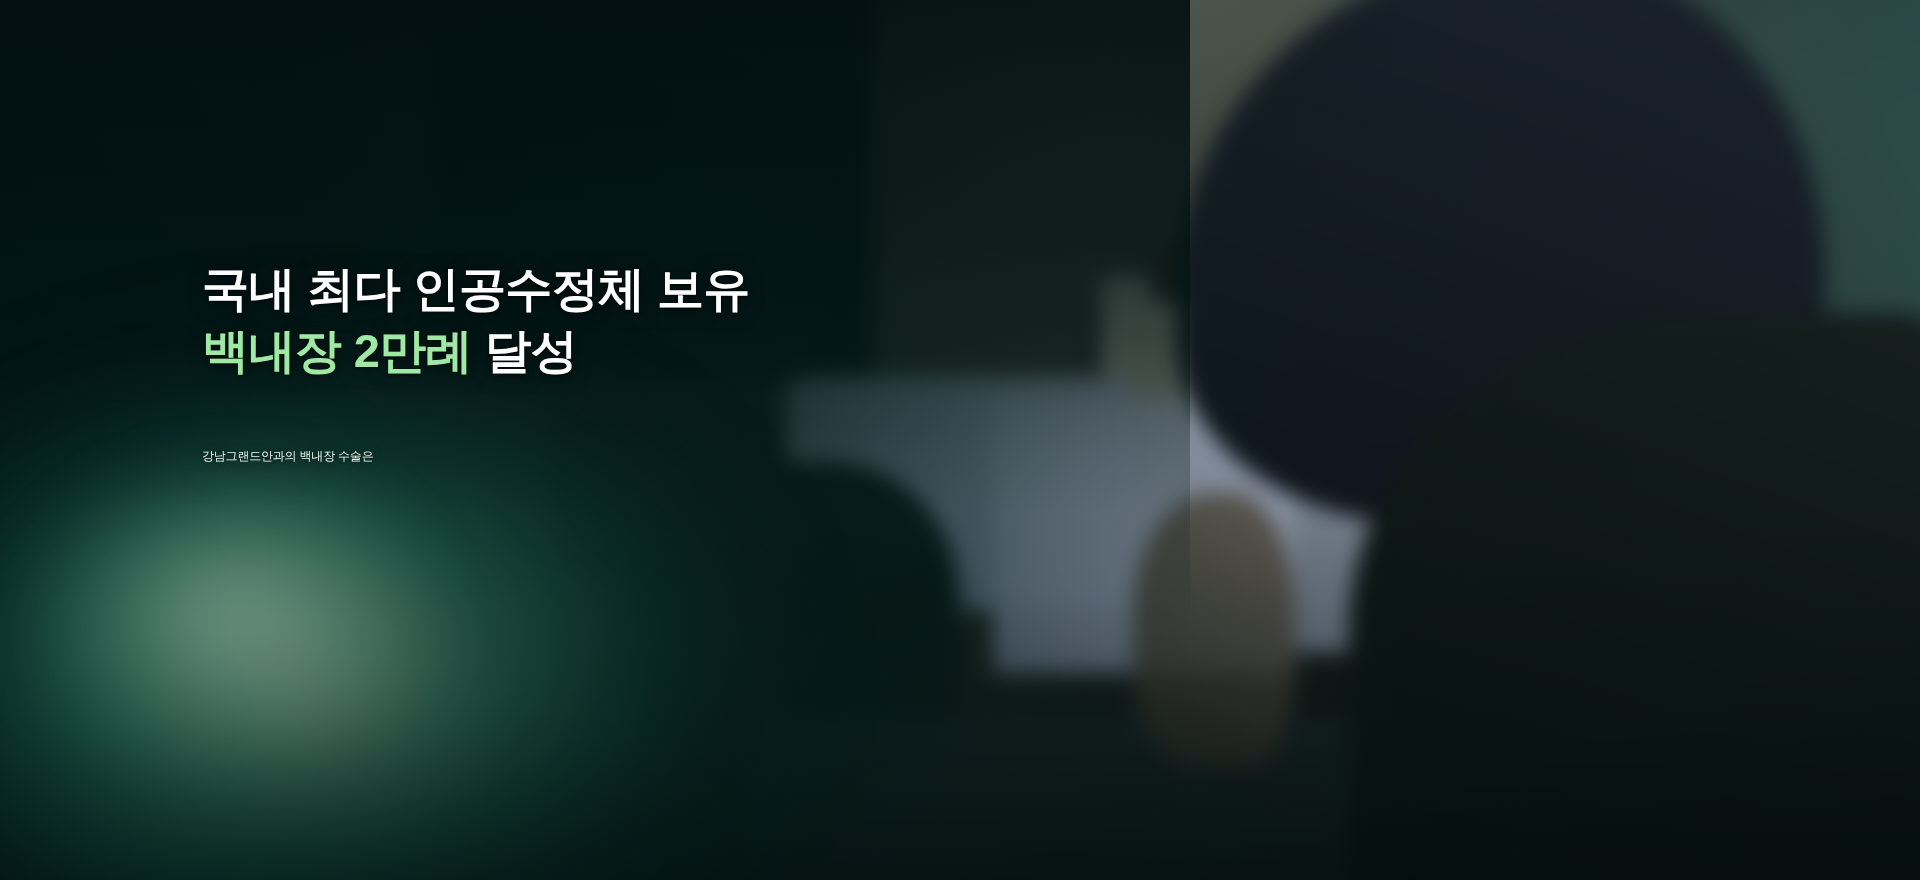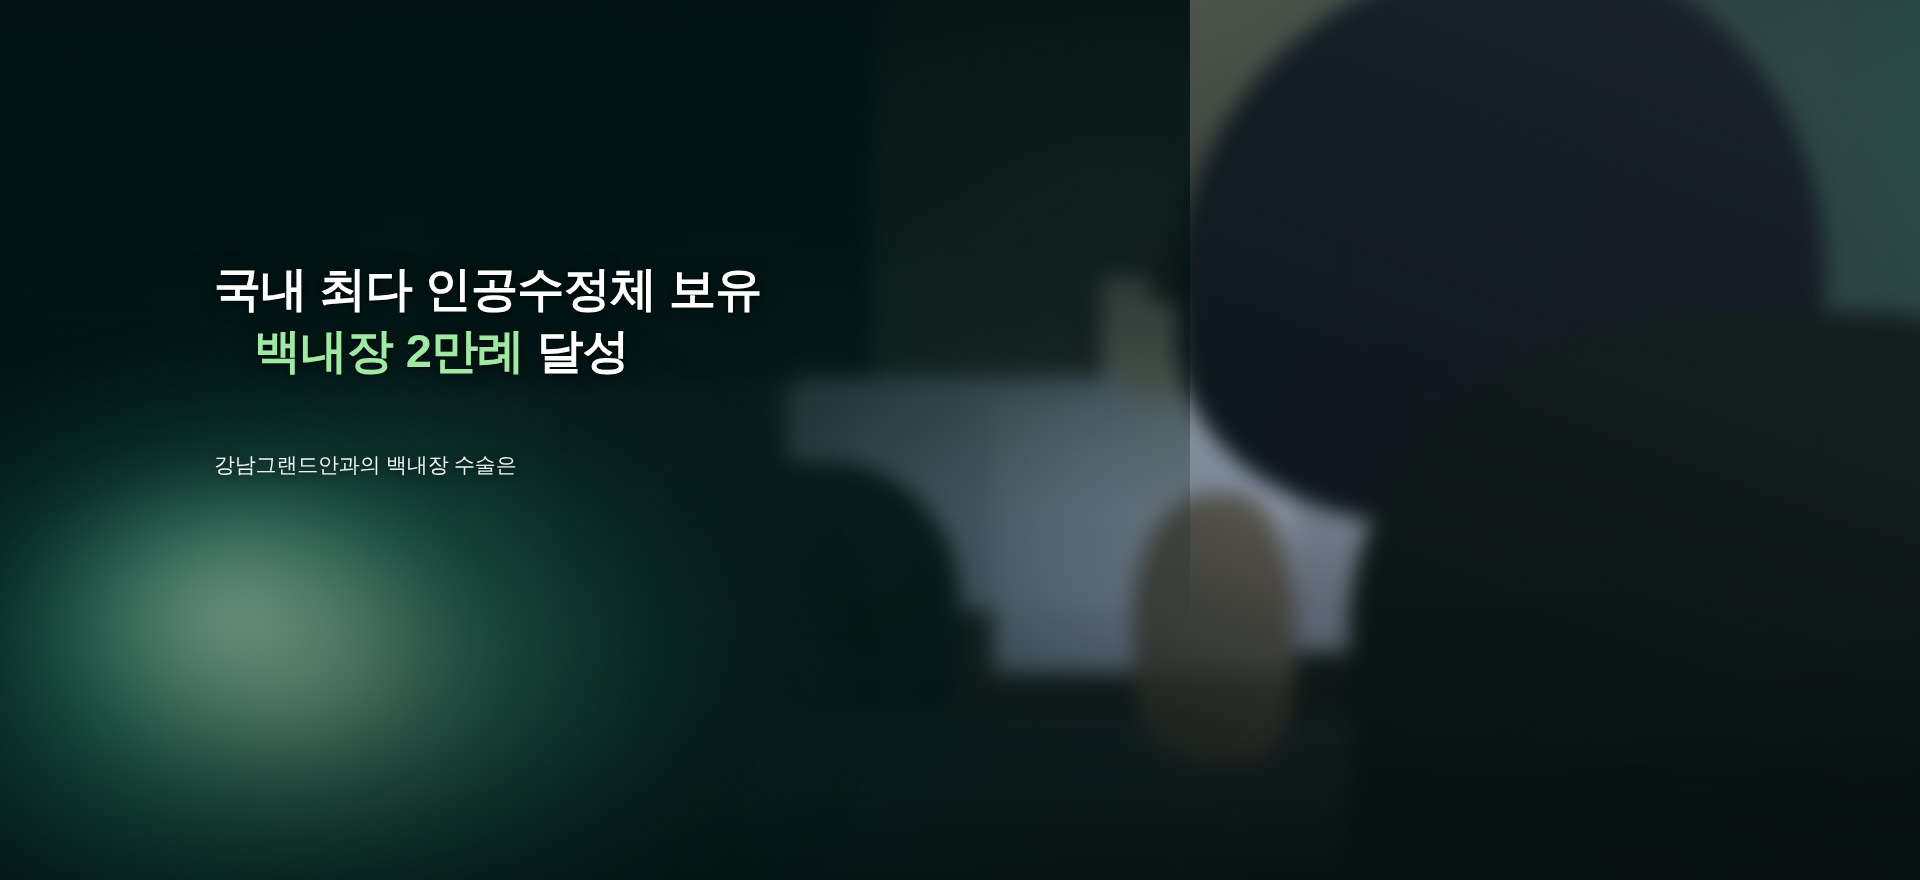--- a/index.html
+++ b/index.html
@@ -206,41 +206,41 @@
     filter:blur(56px);
   }
   .grade-bottom{
     position:absolute;inset:0;
     background:linear-gradient(180deg,rgba(0,0,0,0) 58%,rgba(3,18,18,.30) 84%,rgba(2,14,14,.52) 100%);
   }
 
   
   .copy{
     position:absolute;
-    left:214px;
+    left:202px;
     top:258px;
     width:900px;
     z-index:9;
   }
   .headline{
     margin:0;
     font-size:47px;
     line-height:1.31;
     font-weight:700;
     letter-spacing:-0.6px;
     color:#ffffff;
     text-shadow:0 2px 18px rgba(0,0,0,.58),0 1px 3px rgba(0,0,0,.5);
     white-space:nowrap;
   }
-  .headline .accent{color:#9fe9a5;margin-left:40px;}
+  .headline .accent{color:#9fe9a5;}
 
   .sub{
     margin:64px 0 0 0;
     color:#eef4f1;
-    font-size:21px;
+    font-size:12px;
     line-height:1.86;
     font-weight:400;
     letter-spacing:-0.2px;
     text-shadow:0 1px 10px rgba(0,0,0,.55);
     white-space:nowrap;
   }
   .sub .l2{display:block;}
 </style>
 </head>
 <body>

